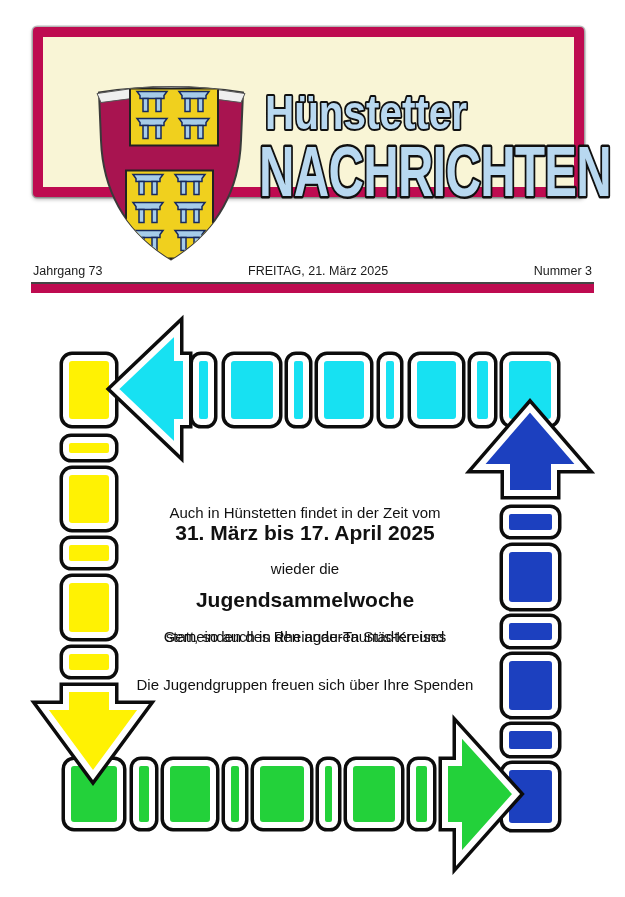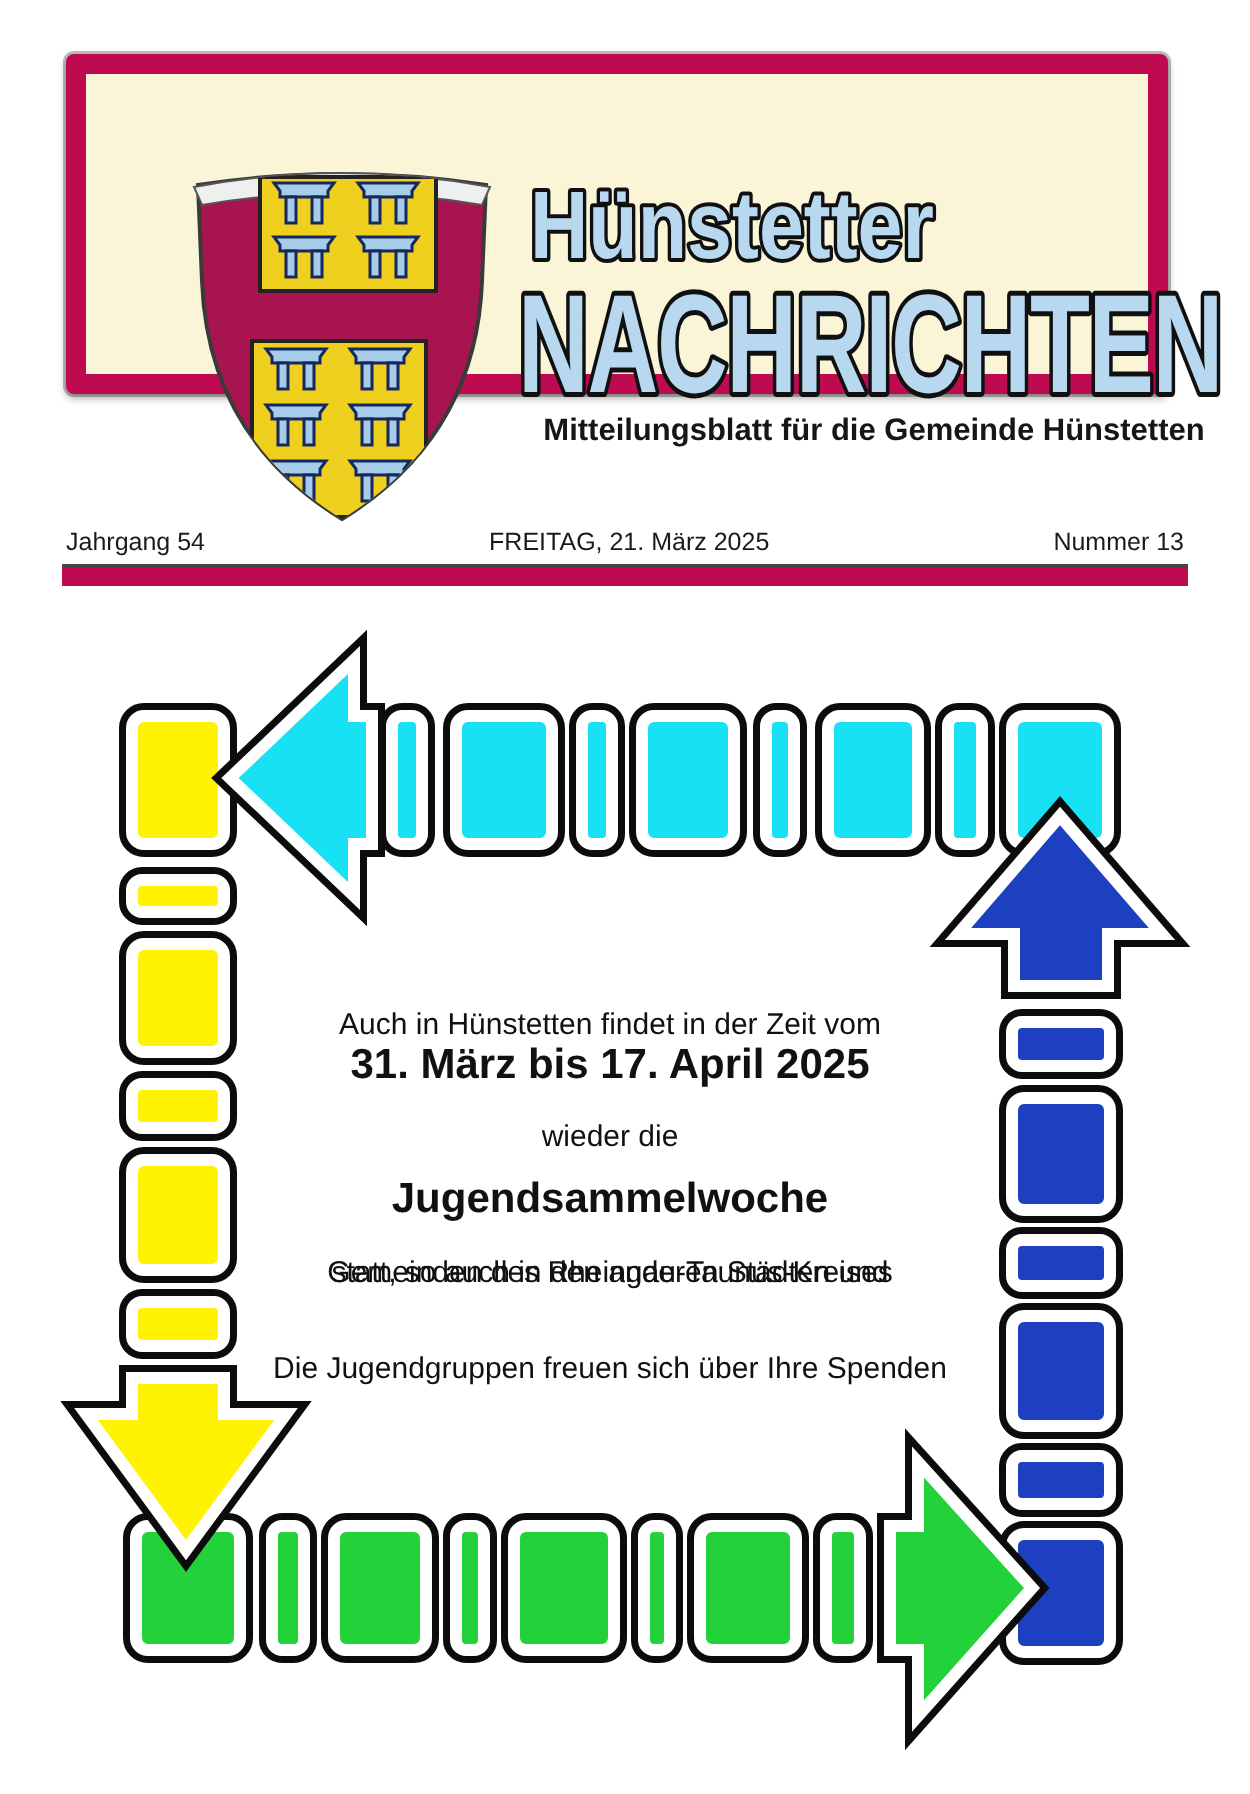--- a/index.html
+++ b/index.html
@@ -134,28 +134,27 @@
           </g>
       </g>
     </g>
   </svg>
 
   <svg class="title-svg" viewBox="0 0 370 128">
     <text class="t-script" x="12" y="52" textLength="202" lengthAdjust="spacingAndGlyphs">Hünstetter</text>
     <text class="t-main" x="6" y="119" textLength="352" lengthAdjust="spacingAndGlyphs">NACHRICHTEN</text>
   </svg>
 
-  <div class="subtitle">Mitteilungsblatt für die Gemeinde Hünstetten</div>
 
 </div>
 
 <div class="issue-row">
-  <span>Jahrgang 54</span>
+  <span>Jahrgang 73</span>
   <span>FREITAG, 21. März 2025</span>
-  <span>Nummer 13</span>
+  <span>Nummer 3</span>
 </div>
 <div class="issue-bar"></div>
 
 <svg class="frame-svg" viewBox="0 0 625 897">
   <defs>
 
     <rect id="L1" x="66" y="358" width="46" height="64" rx="6"></rect>
     <rect id="L2" x="66" y="440" width="46" height="16" rx="5"></rect>
     <rect id="L3" x="66" y="472" width="46" height="54" rx="6"></rect>
     <rect id="L4" x="66" y="542" width="46" height="22" rx="5"></rect>

